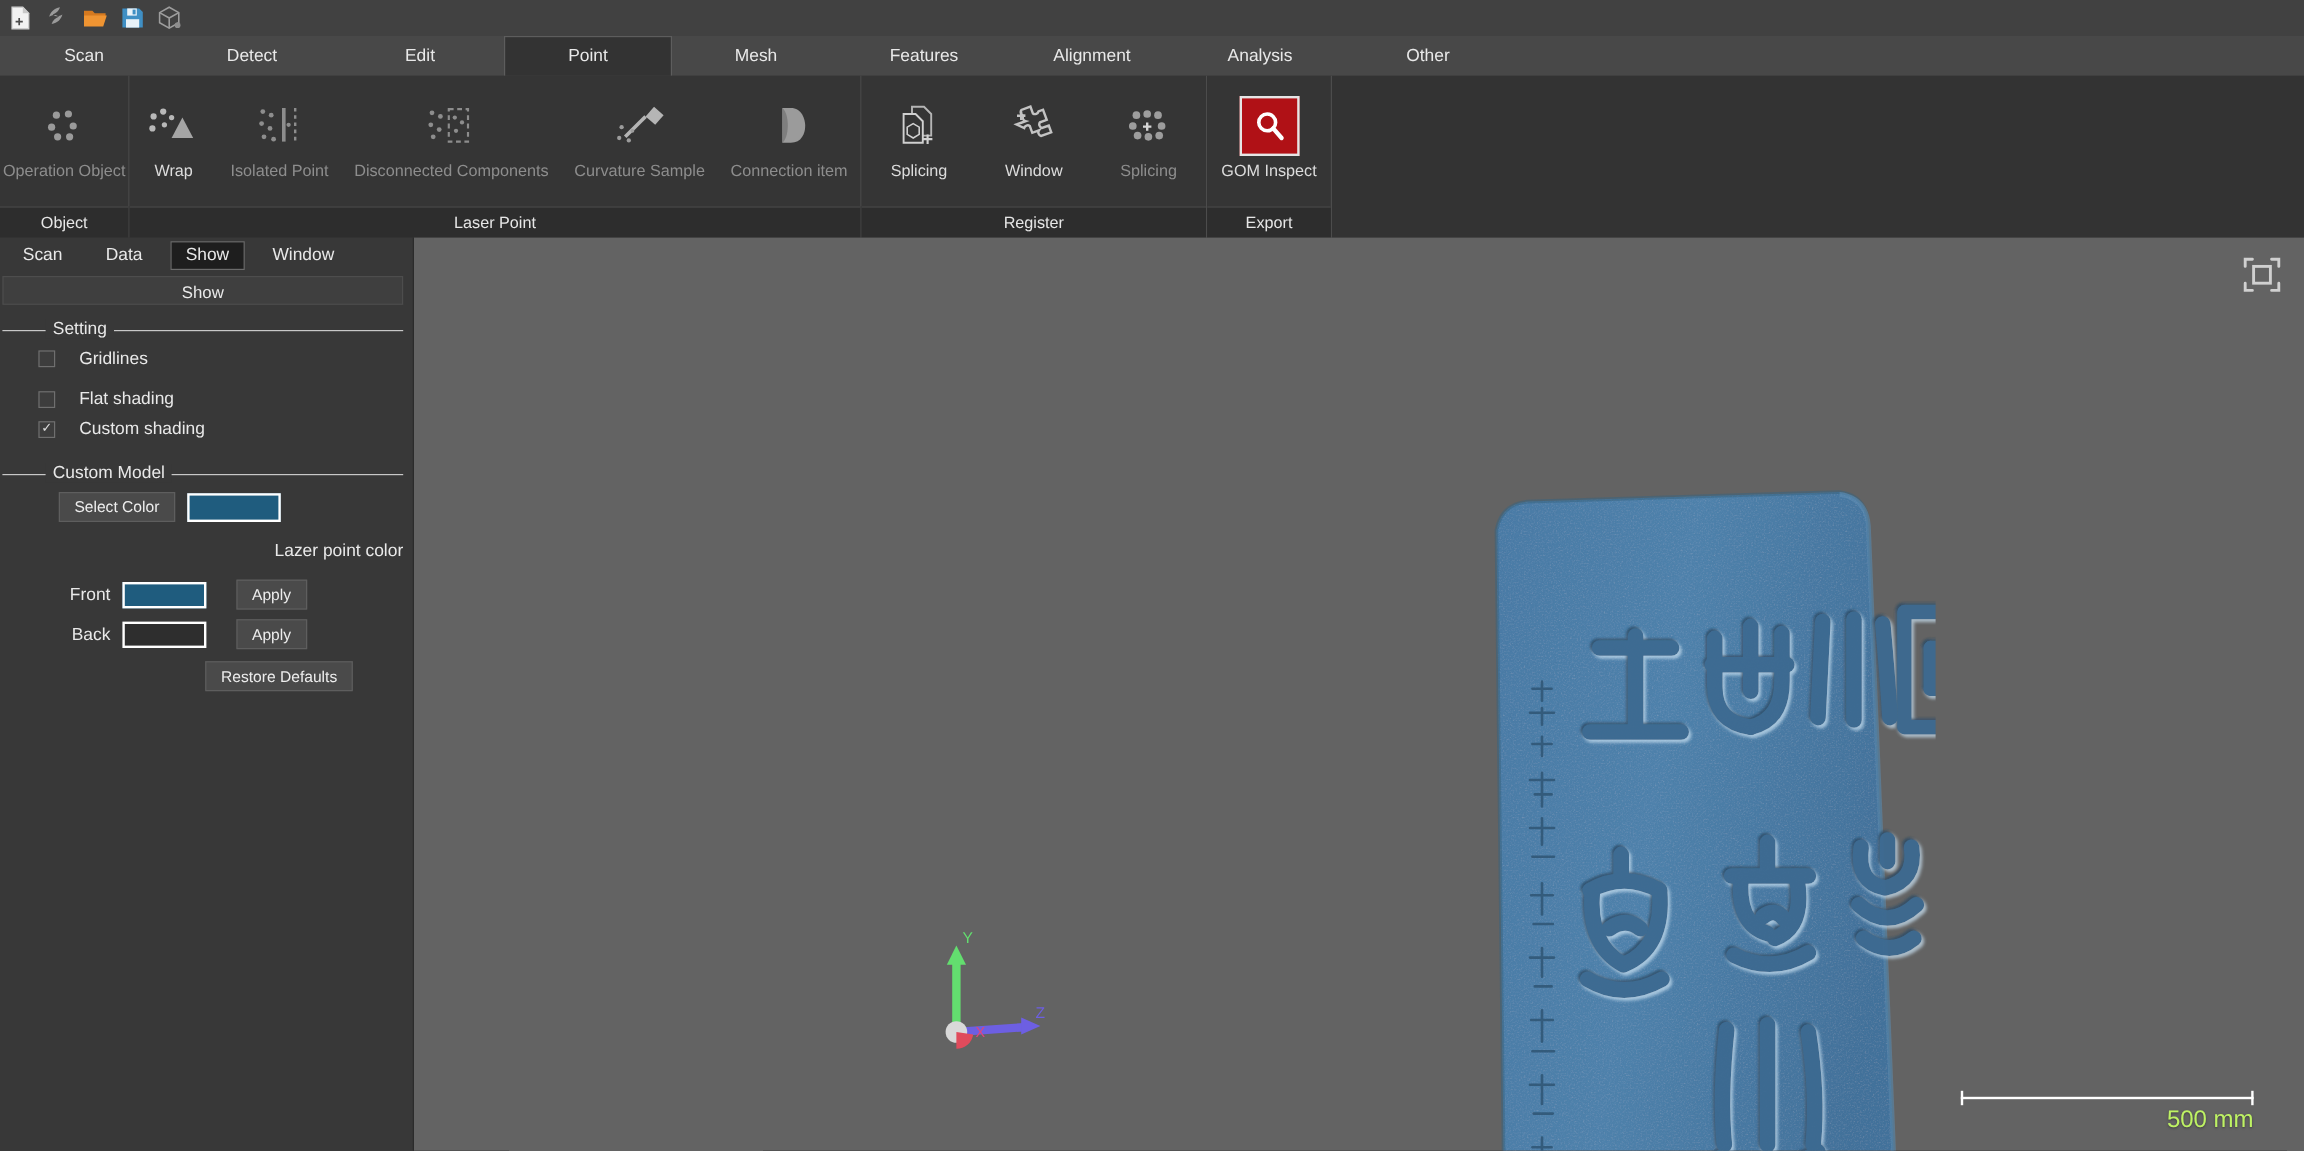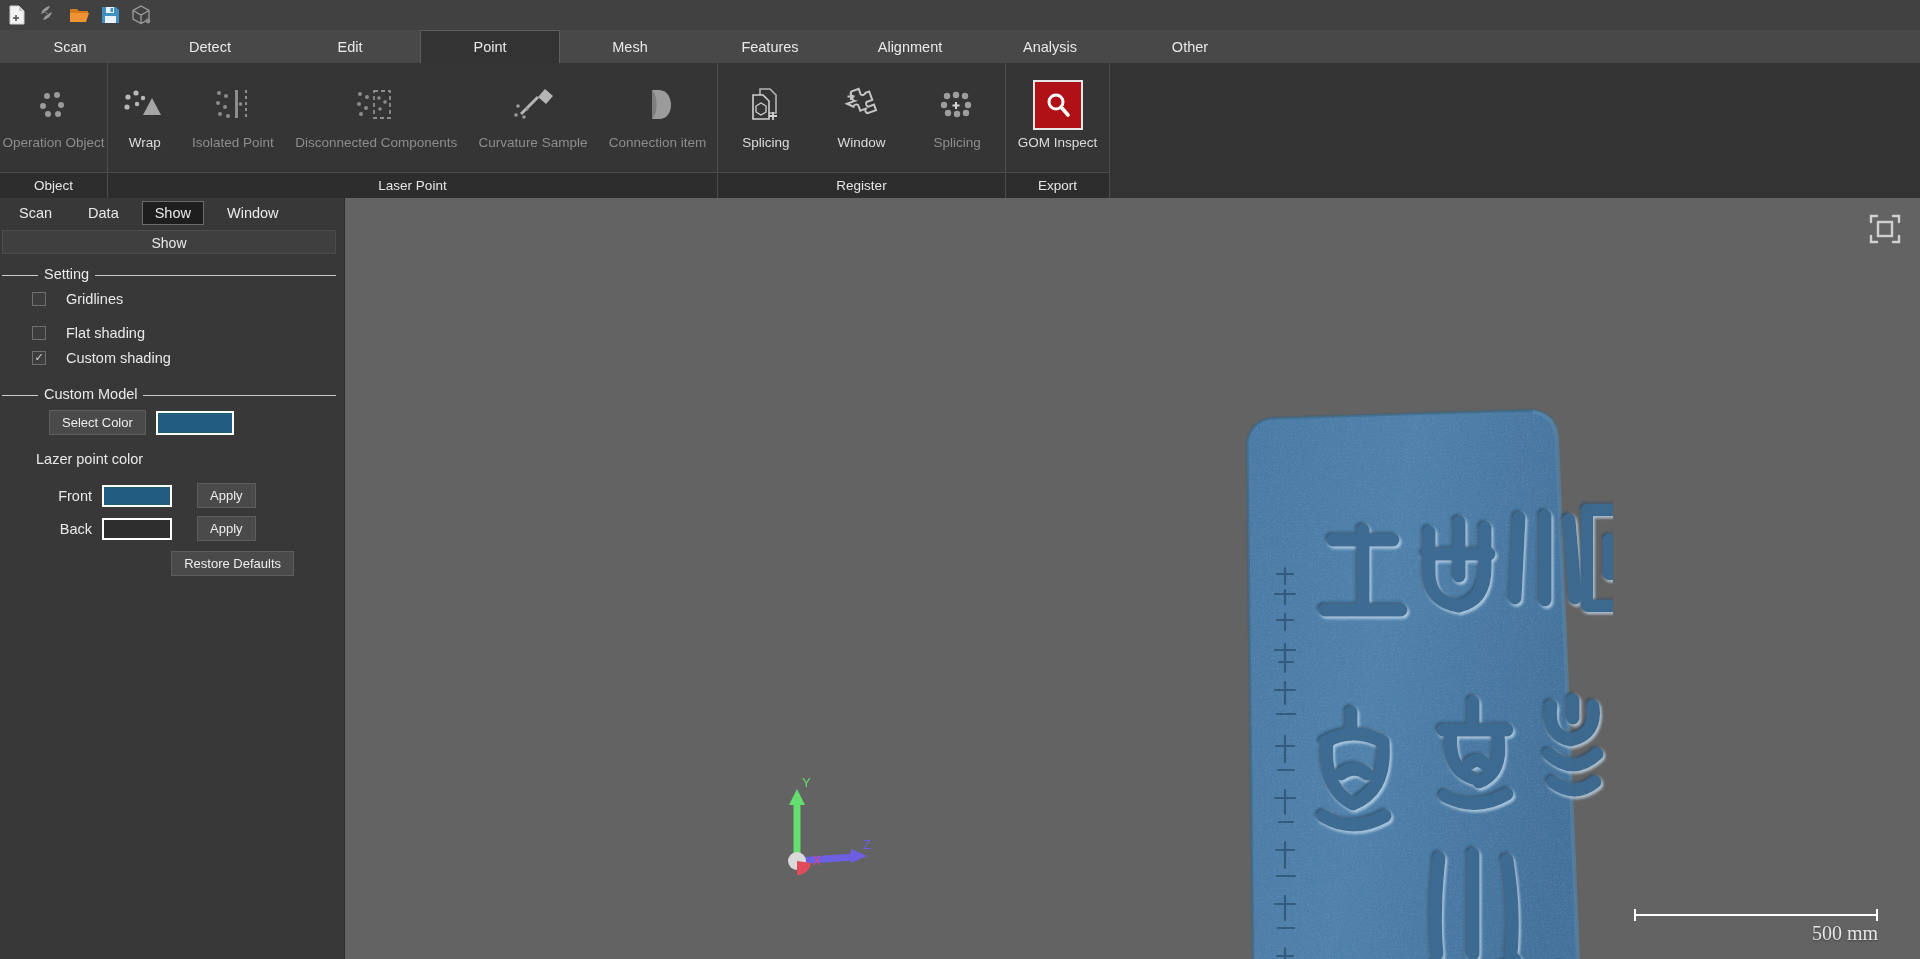--- a/index.html
+++ b/index.html
@@ -103,40 +103,39 @@
 
   .ctl-btn {
     background: #4a4a4a; border: 1px solid #5e5e5e; color: #ededed;
     font-size: 13px; padding: 4px 12px; cursor: pointer;
     font-family: "Liberation Sans", sans-serif;
     margin-left: 15px;
   }
   .swatch { border: 2px solid #ffffff; }
   .row { display: flex; align-items: center; gap: 10px; margin-top: 4px; }
   .lbl-sm { font-size: 14.5px; color: #e9e9e9; }
-  .lazer-title { font-size: 14.5px; color: #e9e9e9; margin: 16px 0 16px 2px; }
+  .lazer-title { font-size: 14.5px; color: #e9e9e9; margin: 16px 0 16px 2px; text-align: right; }
 
   
   .viewport {
     flex: 1 1 auto; position: relative; background: #636363; overflow: hidden;
   }
   .fit-icon { position: absolute; top: 14px; right: 18px; cursor: pointer; }
   .scalebar { position: absolute; right: 42px; bottom: 14px; width: 244px; }
   .scalebar .barline { position: relative; height: 12px; }
   .scalebar .barline::before,
   .scalebar .barline::after {
     content: ""; position: absolute; top: 0; width: 2px; height: 12px; background: #fff;
   }
   .scalebar .barline::before { left: 0; }
   .scalebar .barline::after { right: 0; }
   .scalebar .barmid { position: absolute; top: 5px; left: 0; right: 0; height: 2px; background: #fff; }
   .scalebar .sblabel {
-    text-align: right; font-size: 20px; color: #e5e5e5; margin-top: 1px;
+    text-align: right; font-size: 20px; color: #bef264; margin-top: 1px;
     text-shadow: 0 1px 2px rgba(0,0,0,.4);
-    font-family: Liberation Serif, serif;
   }
   .axisgizmo { position: absolute; left: 430px; bottom: 70px; }
   .model { position: absolute; left: 888px; top: 210px; }
 </style>
 </head>
 <body>
 
 <div id="app">
 
   <div class="quickbar">

